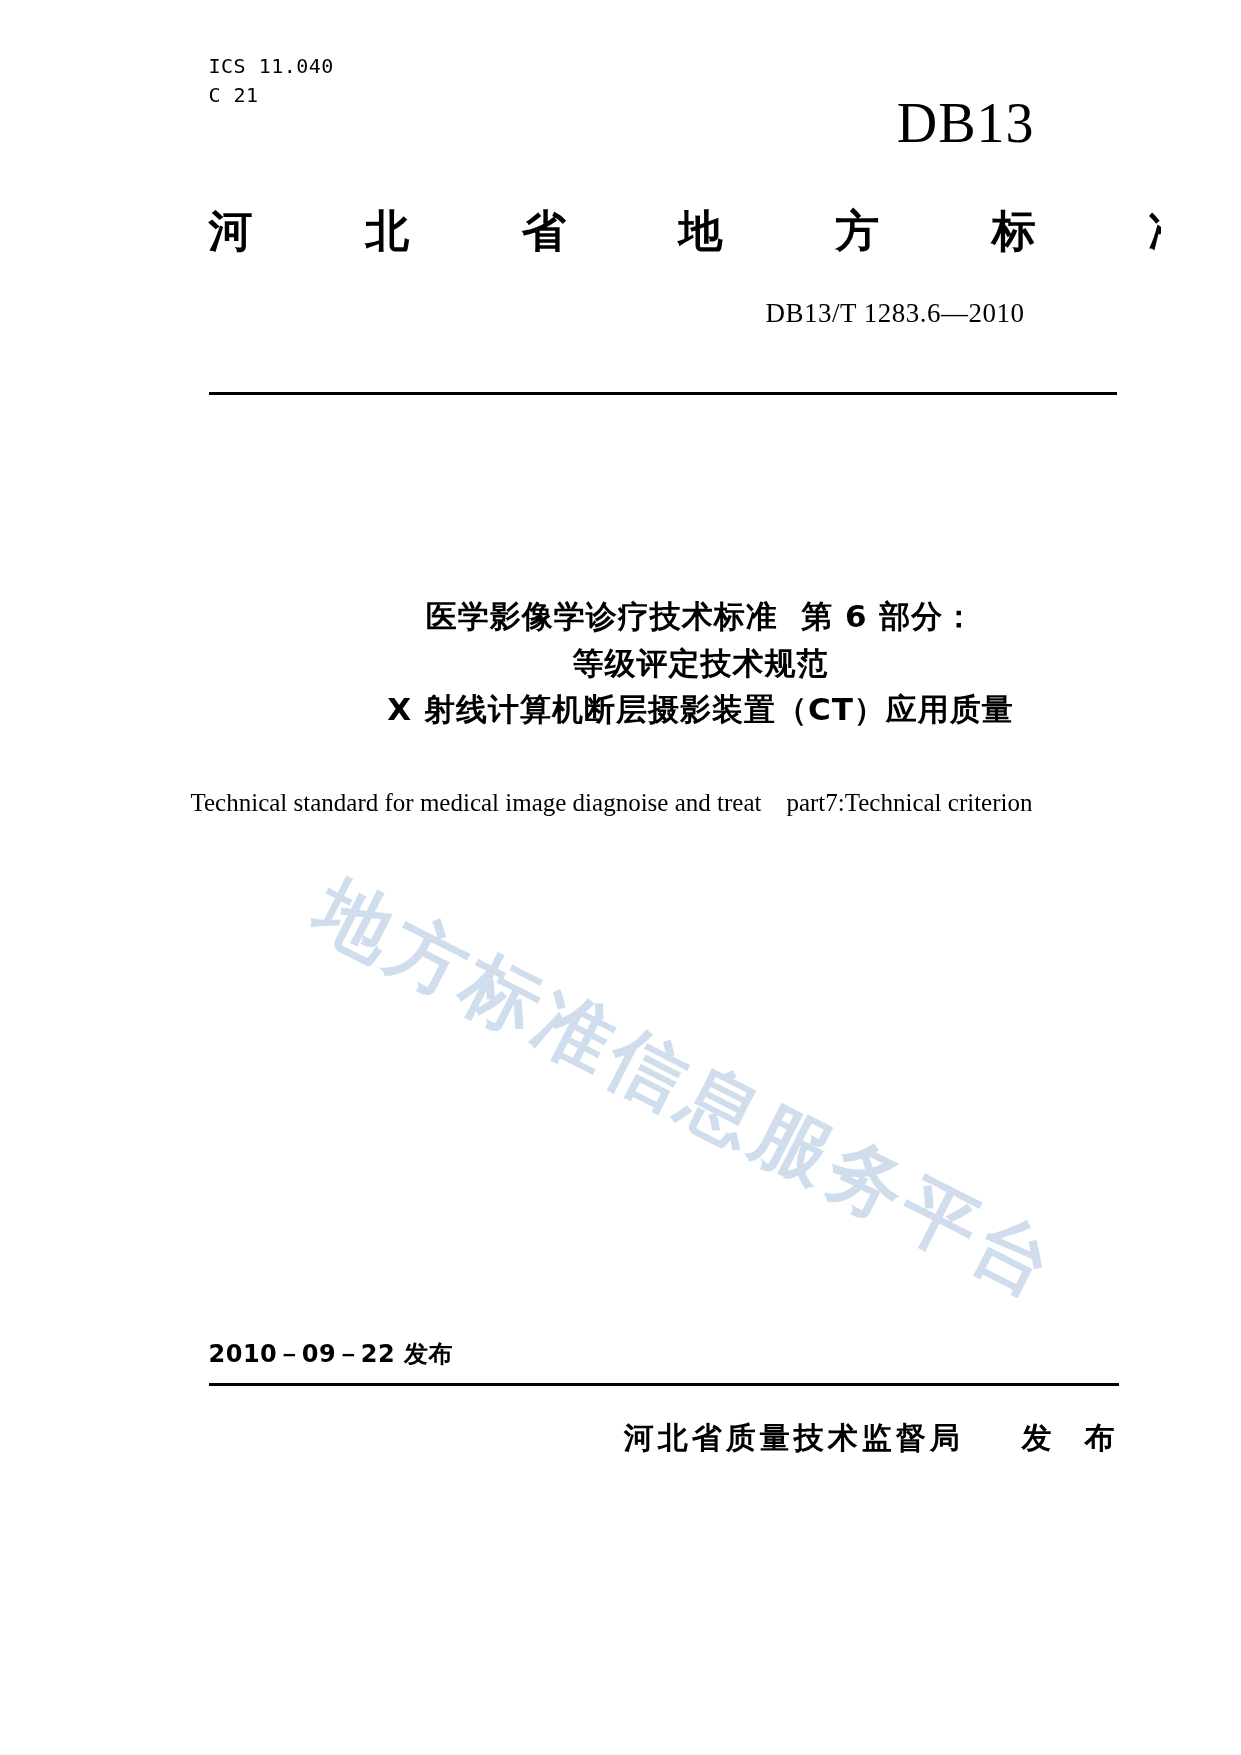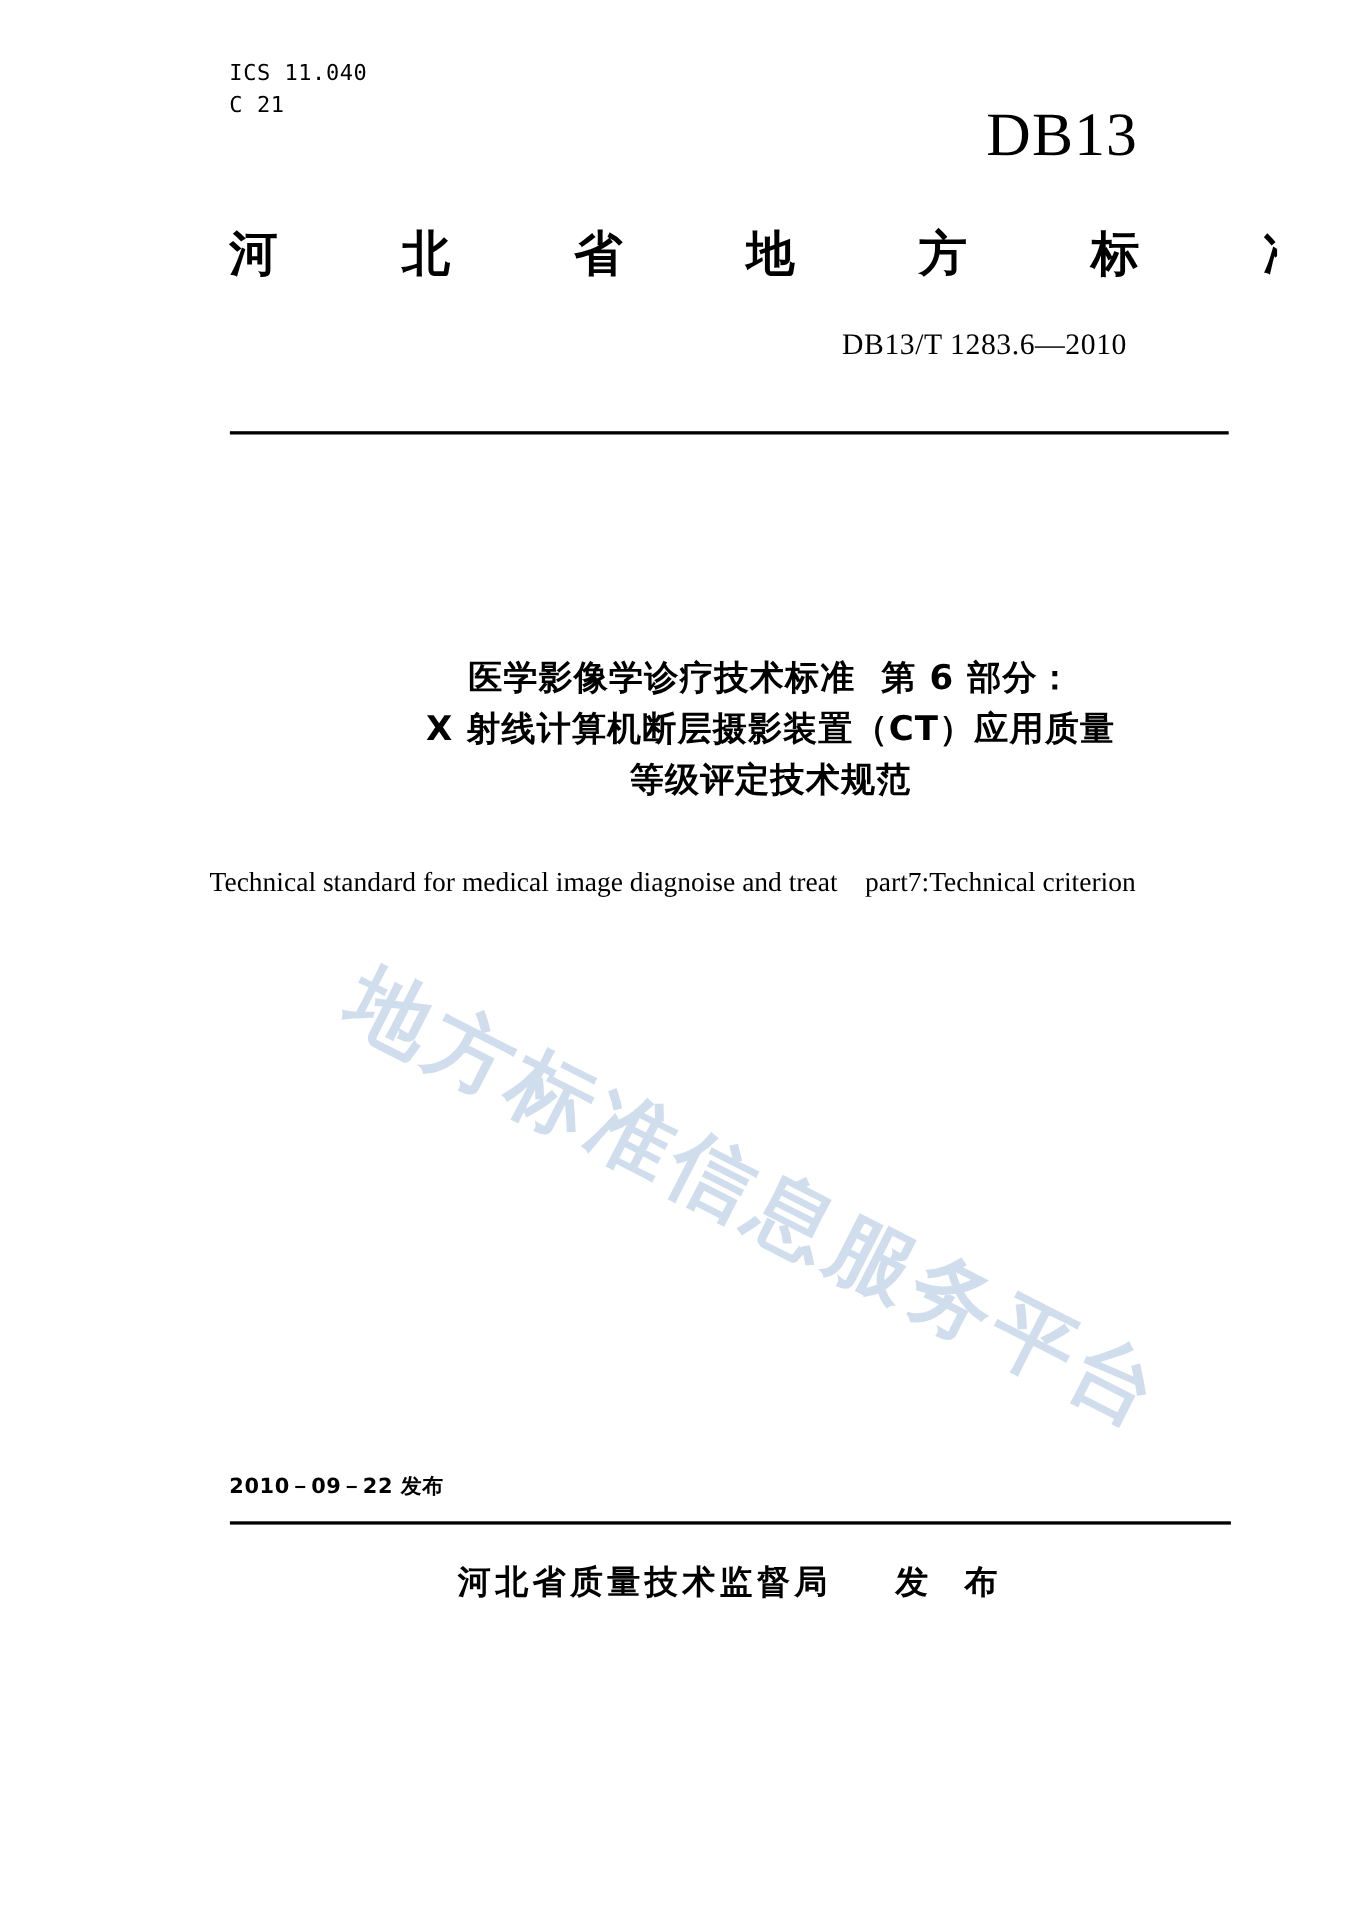--- a/index.html
+++ b/index.html
@@ -127,39 +127,39 @@
   
   .dates-row {
     position: absolute;
     left: 128px;
     top: 1338px;
     width: 910px;
     display: flex;
     justify-content: space-between;
     font-family: "DejaVu Sans", sans-serif;
     font-weight: bold;
-    font-size: 19px;
+    font-size: 24px;
     letter-spacing: 0.5px;
   }
 
   .rule-bottom {
     position: absolute;
     left: 128px;
     top: 1383px;
     width: 910px;
     height: 3px;
     background: #000000;
   }
 
   .publisher {
     position: absolute;
     left: 128px;
     top: 1418px;
     width: 910px;
-    text-align: center;
+    text-align: right;
     font-family: "DejaVu Sans", sans-serif;
     font-weight: bold;
     font-size: 30px;
     letter-spacing: 4px;
     white-space: pre;
   }
 </style>
 </head>
 <body>
 
@@ -181,22 +181,22 @@
     <span>标</span>
     <span>准</span>
   </div>
 
   <div class="std-number">DB13/T 1283.6—2010</div>
 
   <div class="rule-top"></div>
 
   <div class="main-title">
     <span class="ln">医学影像学诊疗技术标准  第 6 部分：</span>
+    <span class="ln">等级评定技术规范</span>
     <span class="ln">X 射线计算机断层摄影装置（CT）应用质量</span>
-    <span class="ln">等级评定技术规范</span>
   </div>
 
   <div class="en-title">
     <span class="ln">Technical standard for medical image diagnoise and treat    part7:Technical criterion</span>
   </div>
 
   <div class="watermark">地方标准信息服务平台</div>
 
   <div class="dates-row">
     <span>2010－09－22 发布</span>

